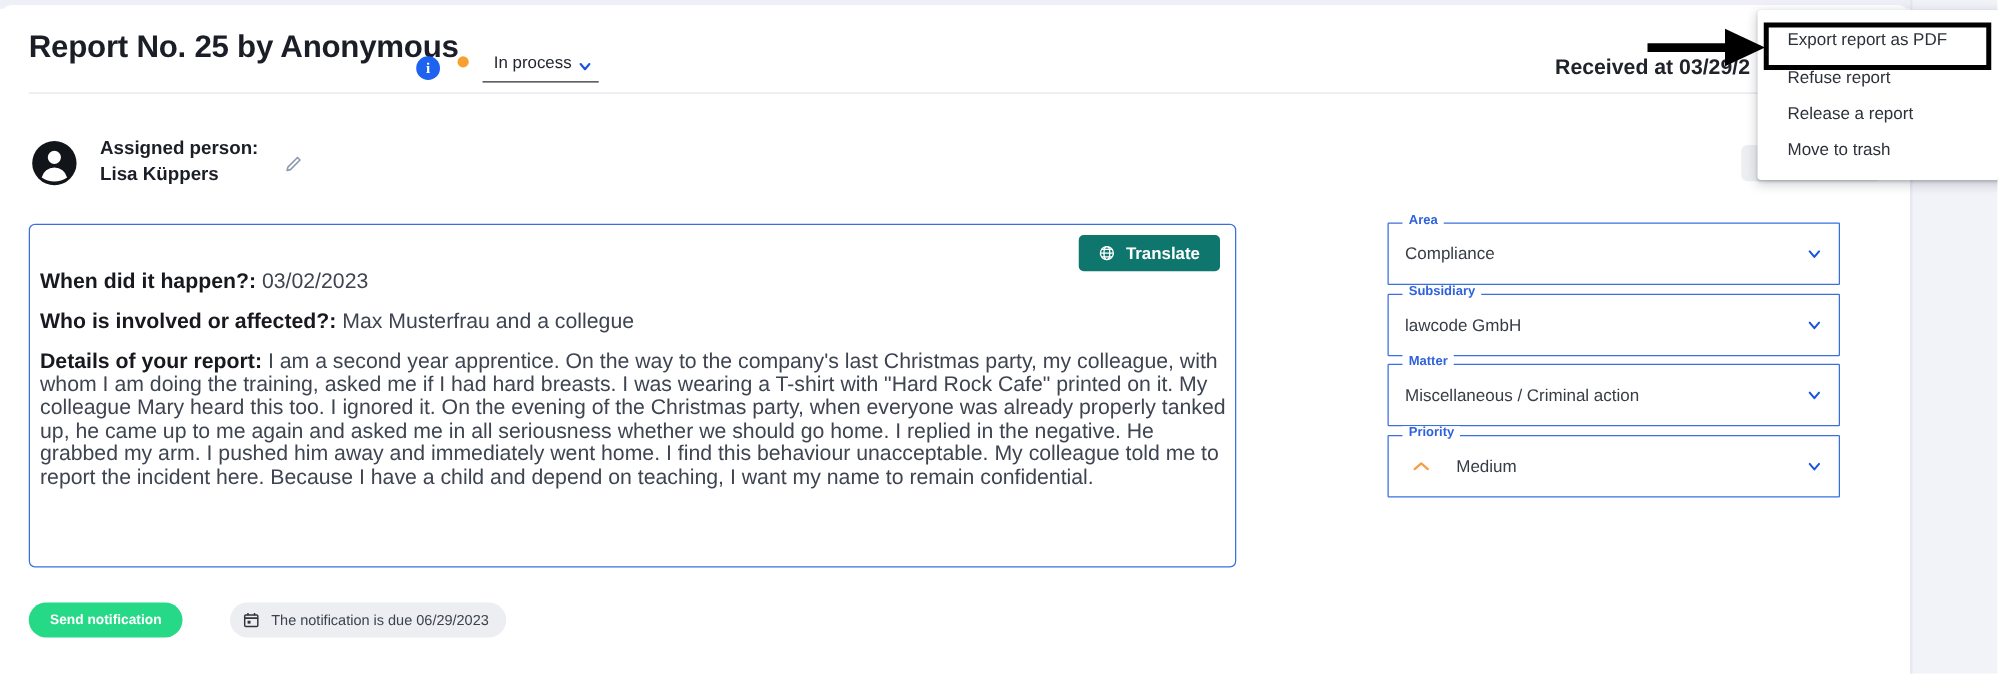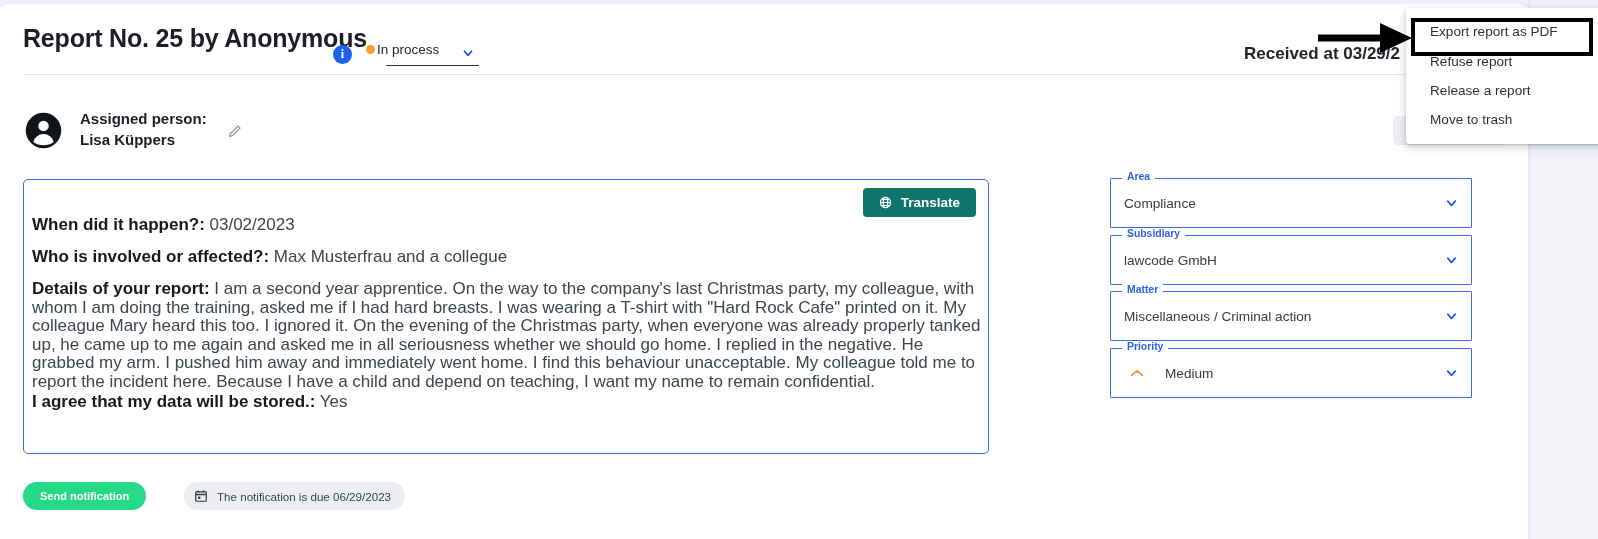--- a/index.html
+++ b/index.html
@@ -48,21 +48,21 @@
   }
   .info-icon {
     position: absolute; left: 333px; top: 31px;
     width: 19px; height: 19px; border-radius: 50%;
     background: #1d63f0; color: #fff;
     font-size: 12px; font-weight: 700; font-family: "Liberation Serif", serif;
     display: flex; align-items: center; justify-content: center;
   }
   .status-wrap {
     position: absolute; left: 366px; top: 28px;
-    display: flex; align-items: center; gap: 2px;
+    display: flex; align-items: center; gap: 20px;
     padding-bottom: 5px;
   }
   .status-dot { width: 9px; height: 9px; border-radius: 50%; background: #f7a030; flex: none; }
   .status-label { font-size: 13.5px; color: #22262e; white-space: nowrap; }
   .status-underline {
     position: absolute; left: 386px; top: 51px; width: 93px; height: 1.4px;
     background: #2a2e35;
   }
   .status-chevron {
     position: absolute; left: 461px; top: 32px;
@@ -114,21 +114,21 @@
     cursor: pointer; white-space: nowrap;
   }
   .globe-icon { width: 13px; height: 13px; display: block; }
 
   .report-body { position: absolute; left: 8px; top: 36px; width: 950px; }
   .qline {
     font-size: 17px; line-height: 17px; color: #3e4450;
     margin: 0 0 15px 0;
   }
   .qlabel { font-weight: 700; color: #17191f; }
-  .qline.details { line-height: 18.6px; margin-bottom: 1px; }
+  .qline.details { line-height: 18.6px; margin-bottom: 15px; }
   .qline.agree { margin-bottom: 0; }
 
   
   .send-btn {
     position: absolute; left: 23px; top: 482px;
     height: 28px; padding: 0 17px;
     background: #25d987; color: #ffffff;
     border: none; border-radius: 14px;
     font-family: "Liberation Sans", sans-serif;
     font-size: 11px; font-weight: 700;
@@ -276,21 +276,20 @@
             <line x1="4.2" y1="17.5" x2="19.8" y2="17.5"></line>
           </svg>
       </span>
       <span>Translate</span>
     </button>
 
     <div class="report-body">
       <p class="qline"><span class="qlabel">When did it happen?:</span><span> 03/02/2023</span></p>
       <p class="qline"><span class="qlabel">Who is involved or affected?:</span><span> Max Musterfrau and a collegue</span></p>
       <p class="qline details"><span class="qlabel">Details of your report:</span><span> I am a second year apprentice. On the way to the company's last Christmas party, my colleague, with whom I am doing the training, asked me if I had hard breasts. I was wearing a T-shirt with "Hard Rock Cafe" printed on it. My colleague Mary heard this too. I ignored it. On the evening of the Christmas party, when everyone was already properly tanked up, he came up to me again and asked me in all seriousness whether we should go home. I replied in the negative. He grabbed my arm. I pushed him away and immediately went home. I find this behaviour unacceptable. My colleague told me to report the incident here. Because I have a child and depend on teaching, I want my name to remain confidential.</span></p>
-      <p class="qline agree"><span class="qlabel">I agree that my data will be stored.:</span><span> Yes</span></p>
     </div>
   </div>
 
   <button class="send-btn">Send notification</button>
   <div class="due-chip">
     <span class="cal-icon">
       <svg viewBox="0 0 24 24" width="14" height="14" fill="none" stroke="currentColor" stroke-width="2">
           <rect x="3" y="5" width="18" height="16" rx="1.5"></rect>
           <line x1="3" y1="9.5" x2="21" y2="9.5" stroke-width="2.4"></line>
           <line x1="7.5" y1="2.5" x2="7.5" y2="5.5"></line>

